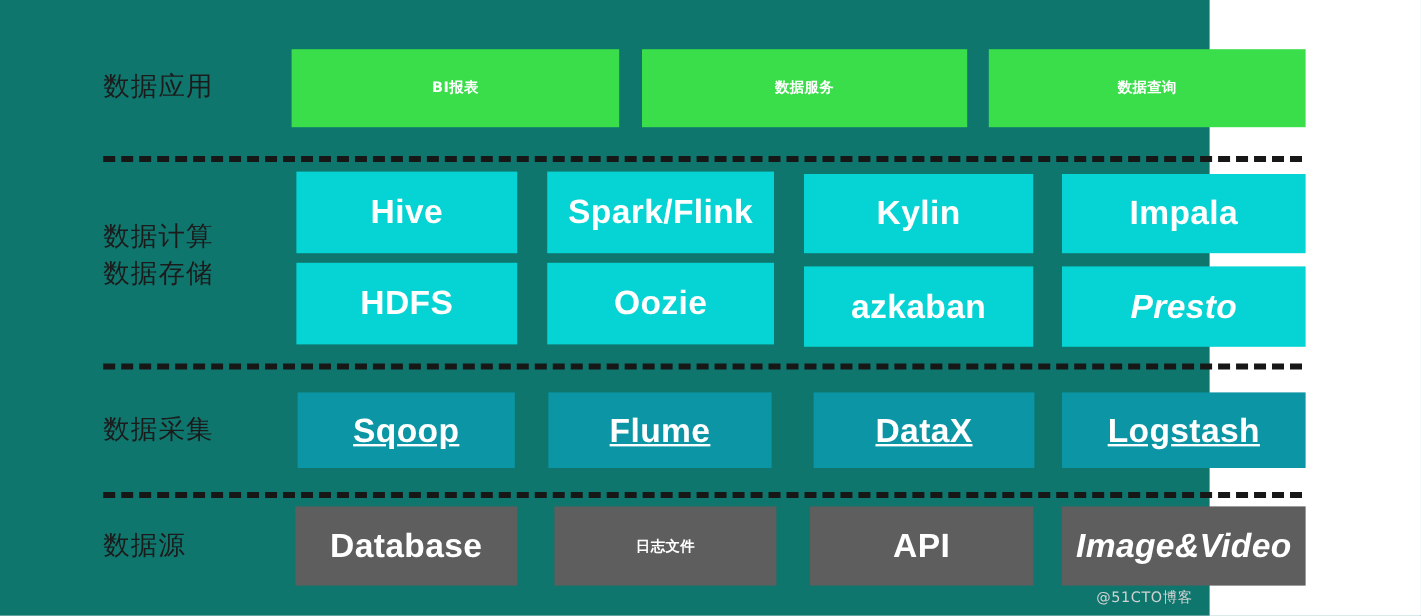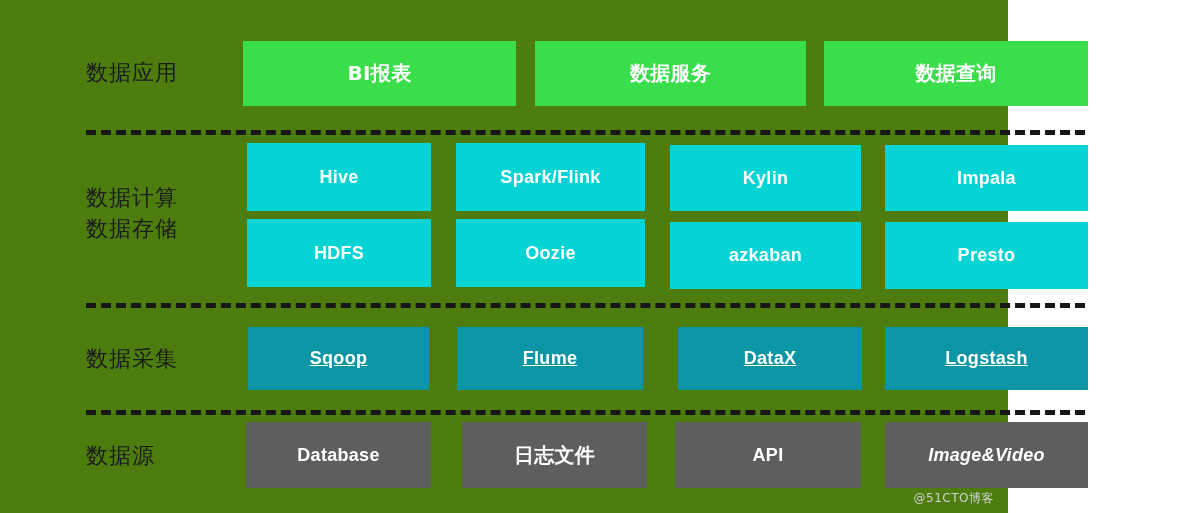--- a/index.html
+++ b/index.html
@@ -11,21 +11,21 @@
     width: 1184px;
     height: 513px;
     font-family: "Liberation Sans", "DejaVu Sans", sans-serif;
     overflow: hidden;
     position: relative;
   }
   #canvas {
     position: relative;
     width: 1008px;
     height: 513px;
-    background: #4d7c0f;
+    background: #0f766e;
   }
 
   
   .tier-label {
     position: absolute;
     left: 86px;
     color: #1b1b1b;
     font-size: 22px;
     line-height: 31px;
     letter-spacing: 1px;
@@ -44,28 +44,28 @@
   }
 
   
   .block {
     position: absolute;
     display: flex;
     align-items: center;
     justify-content: center;
     color: #ffffff;
     font-weight: bold;
-    font-size: 18px;
+    font-size: 28px;
     letter-spacing: 0.3px;
     text-align: center;
     box-sizing: border-box;
   }
   .block.cn {
     font-family: "DejaVu Sans", "Liberation Sans", sans-serif;
-    font-size: 20px;
+    font-size: 12px;
   }
 
   
   .c-green { background: #3ade4a; }
   .c-cyan  { background: #06d3d3; }
   .c-teal  { background: #0c96a5; text-decoration: underline; }
   .c-gray  { background: #5e5e5e; }
 
   
   .watermark {
@@ -119,21 +119,21 @@
 
   <div class="block c-cyan" style="left:247px; top:219px; width:184px; height:68px;">
     <span>HDFS</span>
   </div>
   <div class="block c-cyan" style="left:456px; top:219px; width:189px; height:68px;">
     <span>Oozie</span>
   </div>
   <div class="block c-cyan" style="left:670px; top:222px; width:191px; height:67px;">
     <span>azkaban</span>
   </div>
-  <div class="block c-cyan" style="left:885px; top:222px; width:203px; height:67px;">
+  <div class="block c-cyan" style="left:885px; top:222px; width:203px; height:67px;font-style:italic;">
     <span>Presto</span>
   </div>
 
   <div class="divider" style="top:303px;"></div>
 
   <div class="tier-label" style="top:343px;">
     <span>数据采集</span>
   </div>
 
   <div class="block c-teal" style="left:248px; top:327px; width:181px; height:63px;">

